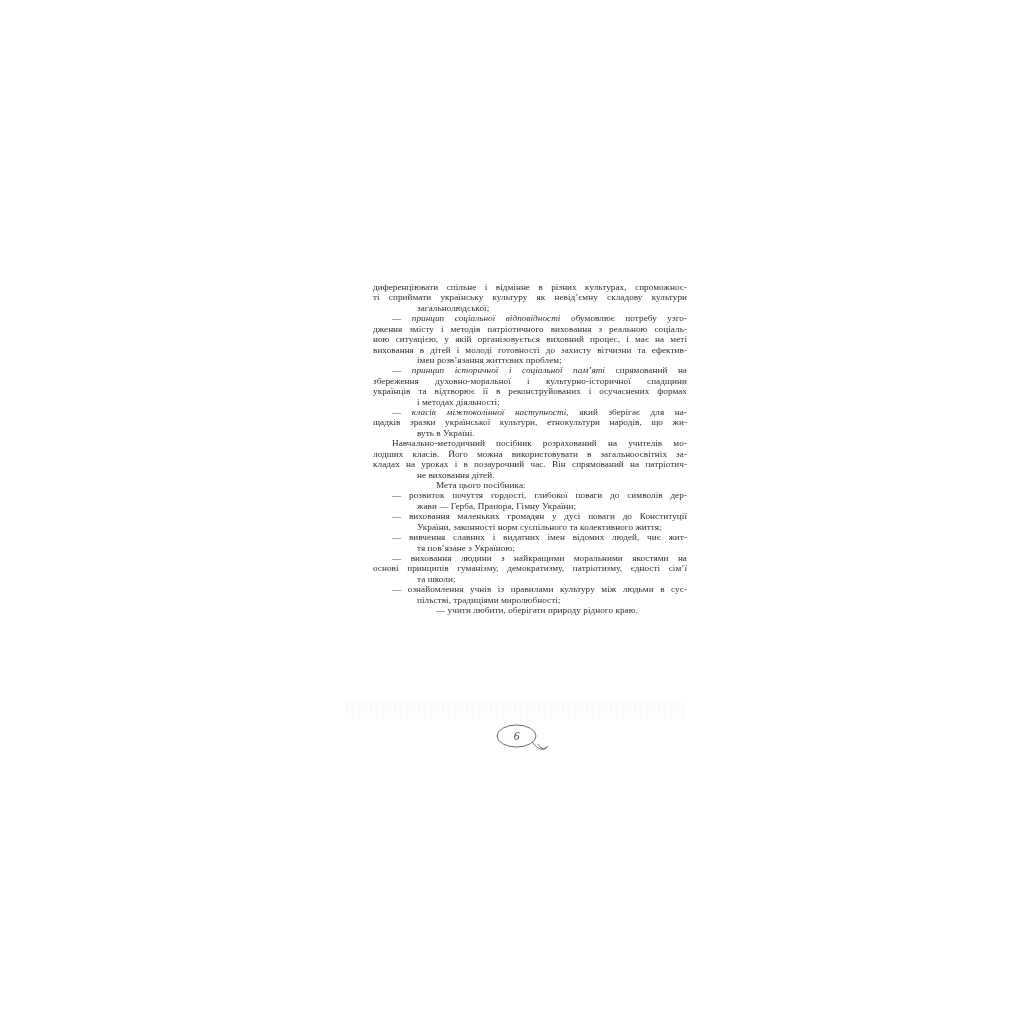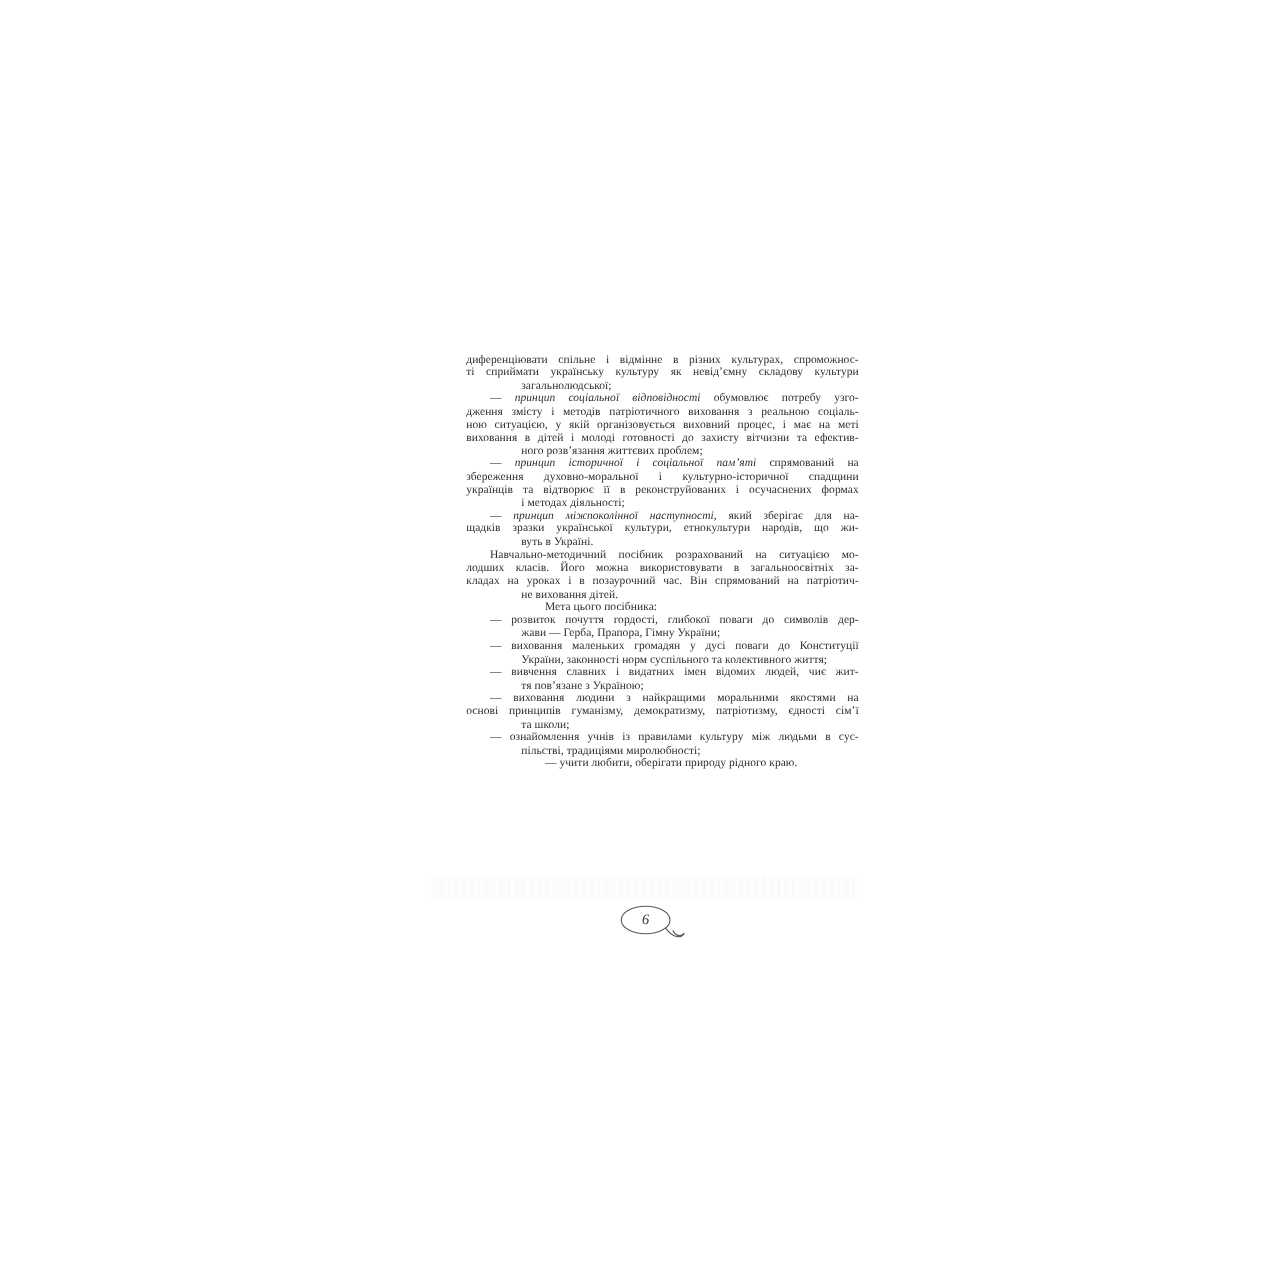--- a/index.html
+++ b/index.html
@@ -74,35 +74,35 @@
       <div class="para">
         <div class="line"><span>диференціювати спільне і відмінне в різних культурах, спроможнос-</span></div>
         <div class="line"><span>ті сприймати українську культуру як невід’ємну складову культури</span></div>
         <div class="line last"><span>загальнолюдської;</span></div>
       </div>
       <div class="para">
         <div class="line indent"><span>— </span><i>принцип соціальної відповідності</i><span> обумовлює потребу узго-</span></div>
         <div class="line"><span>дження змісту і методів патріотичного виховання з реальною соціаль-</span></div>
         <div class="line"><span>ною ситуацією, у якій організовується виховний процес, і має на меті</span></div>
         <div class="line"><span>виховання в дітей і молоді готовності до захисту вітчизни та ефектив-</span></div>
-        <div class="line last"><span>ного розв’язання життєвих проблем;</span></div>
+        <div class="line last"><span>імен розв’язання життєвих проблем;</span></div>
       </div>
       <div class="para">
         <div class="line indent"><span>— </span><i>принцип історичної і соціальної пам’яті</i><span> спрямований на</span></div>
         <div class="line"><span>збереження духовно-моральної і культурно-історичної спадщини</span></div>
         <div class="line"><span>українців та відтворює її в реконструйованих і осучаснених формах</span></div>
         <div class="line last"><span>і методах діяльності;</span></div>
       </div>
       <div class="para">
-        <div class="line indent"><span>— </span><i>принцип міжпоколінної наступності</i><span>, який зберігає для на-</span></div>
+        <div class="line indent"><span>— </span><i>класів міжпоколінної наступності</i><span>, який зберігає для на-</span></div>
         <div class="line"><span>щадків зразки української культури, етнокультури народів, що жи-</span></div>
         <div class="line last"><span>вуть в Україні.</span></div>
       </div>
       <div class="para">
-        <div class="line indent"><span>Навчально-методичний посібник розрахований на ситуацією мо-</span></div>
+        <div class="line indent"><span>Навчально-методичний посібник розрахований на учителів мо-</span></div>
         <div class="line"><span>лодших класів. Його можна використовувати в загальноосвітніх за-</span></div>
         <div class="line"><span>кладах на уроках і в позаурочний час. Він спрямований на патріотич-</span></div>
         <div class="line last"><span>не виховання дітей.</span></div>
       </div>
       <div class="para">
         <div class="line last indent"><span>Мета цього посібника:</span></div>
       </div>
       <div class="para">
         <div class="line indent"><span>— розвиток почуття гордості, глибокої поваги до символів дер-</span></div>
         <div class="line last"><span>жави — Герба, Прапора, Гімну України;</span></div>

